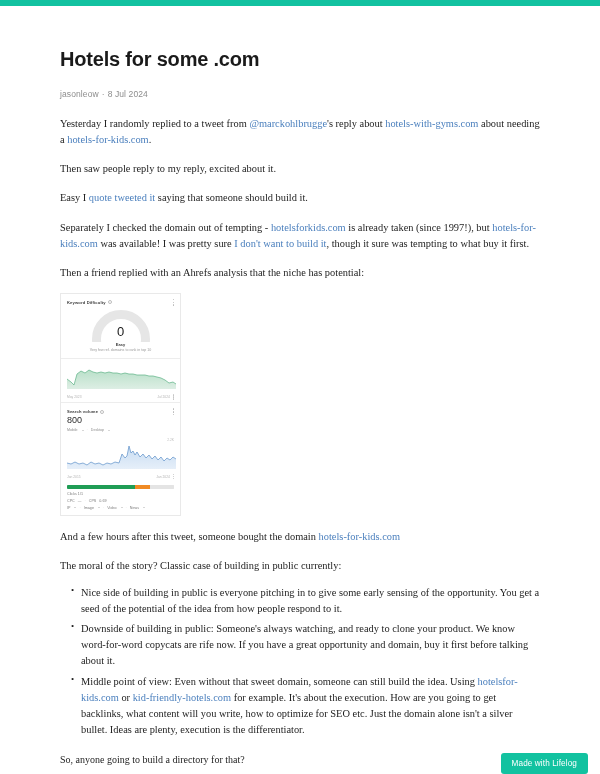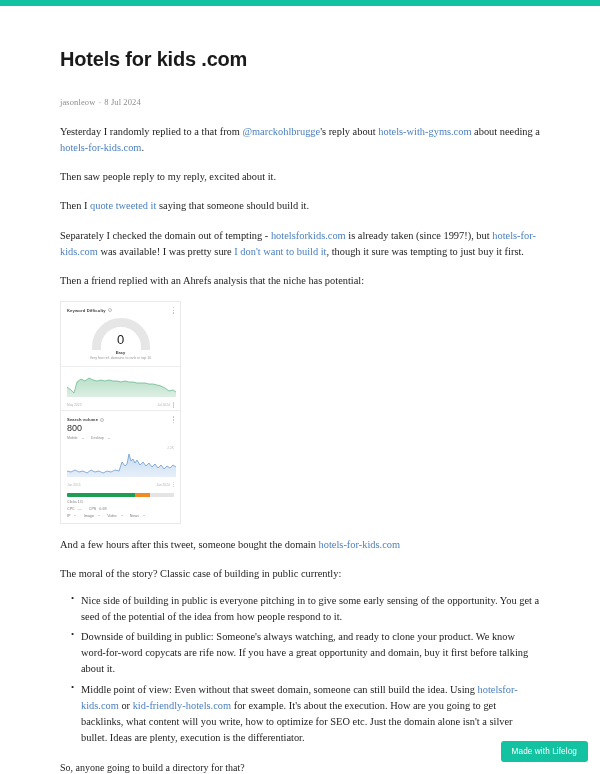--- a/index.html
+++ b/index.html
@@ -29,24 +29,24 @@
     font-family: "Liberation Sans", "DejaVu Sans", sans-serif;
     font-weight: 700;
     font-size: 20px;
     line-height: 1.25;
     color: #1a1a1a;
     margin: 41px 0 0 0;
     letter-spacing: -0.2px;
   }
 
   .byline {
-    font-family: Liberation Serif, serif;
+    font-family: Liberation Sans, sans-serif;
     font-size: 8.5px;
     color: #8d8d8d;
-    margin: 25px 0 0 0;
+    margin: 17px 0 0 0;
     letter-spacing: .1px;
   }
   .byline .sep { padding: 0 3px; }
 
   p.body, ul.body li {
     font-size: 10.4px;
     line-height: 1.55;
     color: #1d1d1d;
     margin: 0;
   }
@@ -204,51 +204,51 @@
     font-size: 3.7px; color: #7c7c7c;
     padding: 3px 6px 0 6px;
     display: flex; align-items: center; gap: 3px;
   }
   .meta-row.last { padding-bottom: 5px; }
 
   
   .badge {
     position: absolute;
     right: 12px;
-    bottom: 12px;
+    bottom: 0;
     background: #12c2a0;
     color: #ffffff;
     font-family: "Liberation Sans", "DejaVu Sans", sans-serif;
     font-size: 8.2px;
     padding: 6px 11px;
     border-radius: 3px;
     letter-spacing: .1px;
     white-space: nowrap;
   }
 </style>
 </head>
 <body>
 
 <div class="topbar"></div>
 
 <div class="page">
 
-  <h1 class="post-title">Hotels for kids .com</h1>
+  <h1 class="post-title">Hotels for some .com</h1>
 
   <div class="byline">
     <span>jasonleow</span><span class="sep">·</span><span>8 Jul 2024</span>
   </div>
 
-  <p class="body"><span>Yesterday I randomly replied to a that from </span><a class="lnk" href="#">@marckohlbrugge</a><span>'s reply about </span><a class="lnk" href="#">hotels-with-gyms.com</a><span> about needing a </span><a class="lnk" href="#">hotels-for-kids.com</a><span>.</span></p>
+  <p class="body"><span>Yesterday I randomly replied to a tweet from </span><a class="lnk" href="#">@marckohlbrugge</a><span>'s reply about </span><a class="lnk" href="#">hotels-with-gyms.com</a><span> about needing a </span><a class="lnk" href="#">hotels-for-kids.com</a><span>.</span></p>
 
   <p class="body">Then saw people reply to my reply, excited about it.</p>
 
-  <p class="body"><span>Then I </span><a class="lnk" href="#">quote tweeted it</a><span> saying that someone should build it.</span></p>
-
-  <p class="body"><span>Separately I checked the domain out of tempting - </span><a class="lnk" href="#">hotelsforkids.com</a><span> is already taken (since 1997!), but </span><a class="lnk" href="#">hotels-for-kids.com</a><span> was available! I was pretty sure </span><a class="lnk" href="#">I don't want to build it</a><span>, though it sure was tempting to just buy it first.</span></p>
+  <p class="body"><span>Easy I </span><a class="lnk" href="#">quote tweeted it</a><span> saying that someone should build it.</span></p>
+
+  <p class="body"><span>Separately I checked the domain out of tempting - </span><a class="lnk" href="#">hotelsforkids.com</a><span> is already taken (since 1997!), but </span><a class="lnk" href="#">hotels-for-kids.com</a><span> was available! I was pretty sure </span><a class="lnk" href="#">I don't want to build it</a><span>, though it sure was tempting to what buy it first.</span></p>
 
   <p class="body">Then a friend replied with an Ahrefs analysis that the niche has potential:</p>
 
   <div class="shot-wrap">
     <div class="shot">
 
       <div class="shot-sec">
         <div class="shot-hdr">
           <div class="shot-hdr-left">
             <span class="shot-title">Keyword Difficulty</span>

